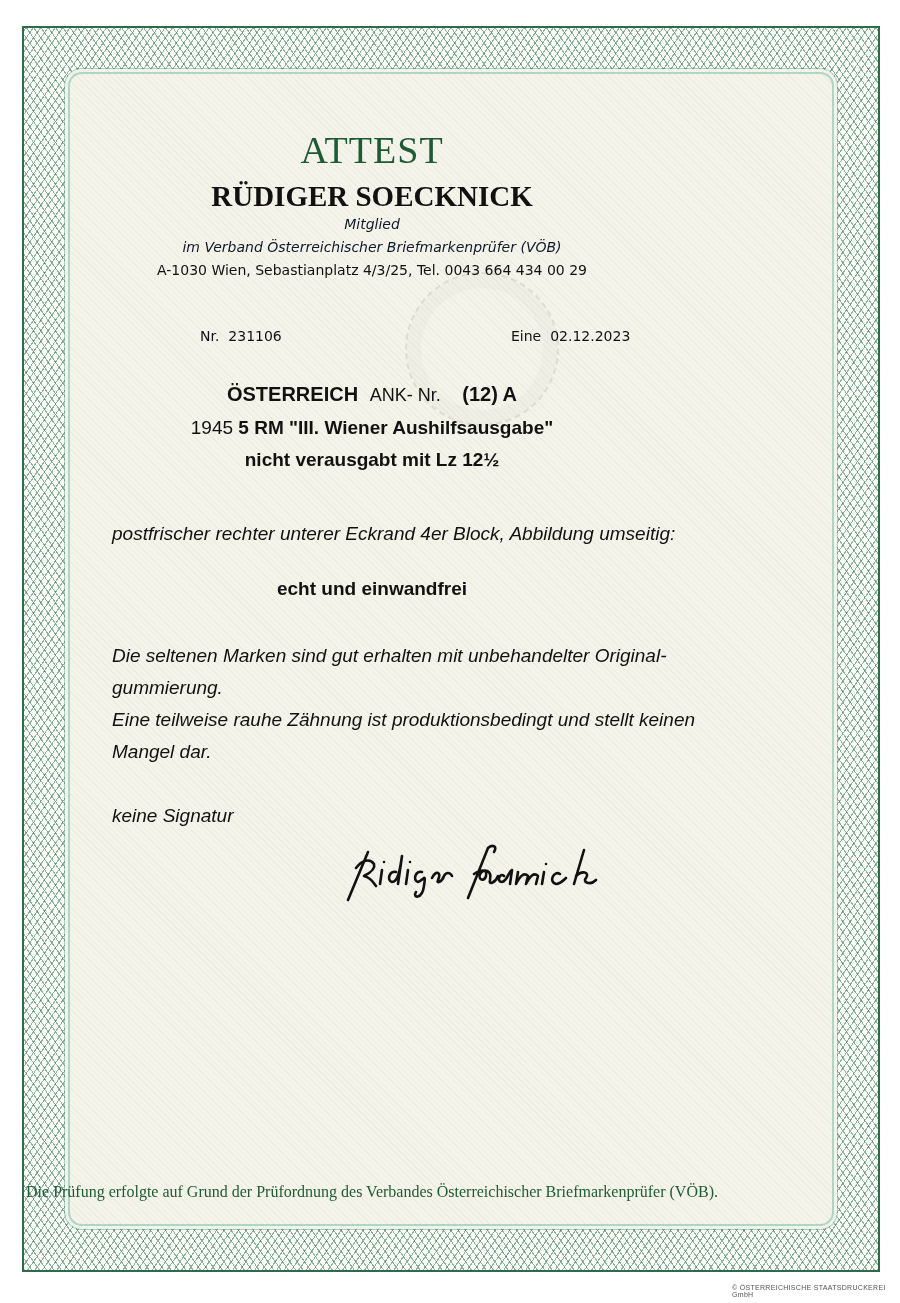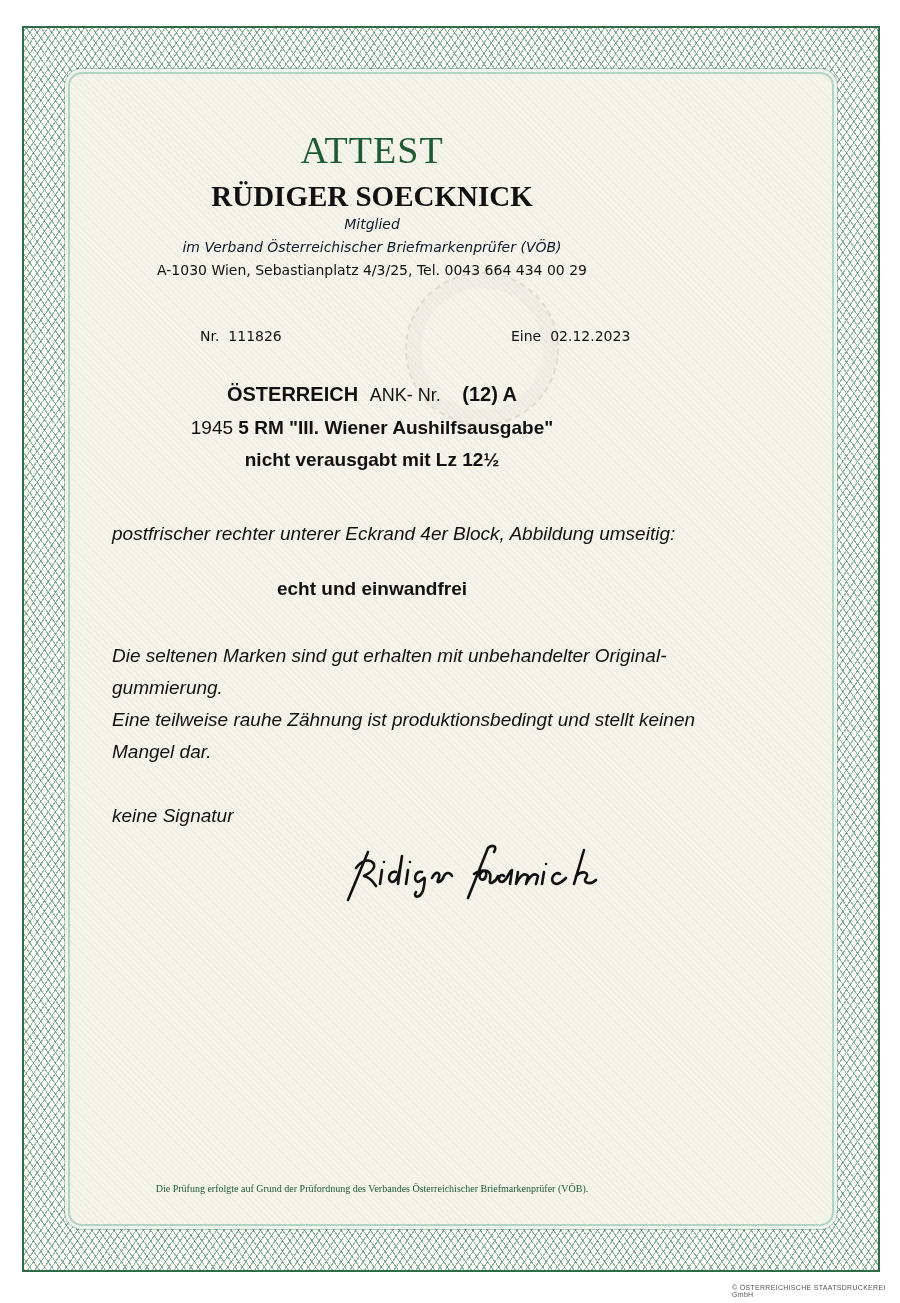--- a/index.html
+++ b/index.html
@@ -61,21 +61,21 @@
   .perf-line { top:449px; font-size:19px; font-weight:bold; color:#111; }
   .body-text {
     position:absolute; left:112px; font-size:19px; color:#111; line-height:32px;font-style:italic;
   }
   .desc { top:518px; }
   .verdict { top:578px; font-size:19px; font-weight:bold; color:#111; }
   .para { top:640px; width:680px; }
   .nosig { top:800px; }
   .signature { position:absolute; left:338px; top:840px; width:270px; height:70px; }
   .footer {
-    top:1183px; font-family:"Liberation Serif", serif; font-size:10px; color:#1e5a34;
+    top:1183px; font-family:"Liberation Serif", serif; font-size:16px; color:#1e5a34;
   }
   .imprint {
     position:absolute; left:732px; top:1284px; font-size:7px; color:#555;
     letter-spacing:0.3px;
   }
 </style>
 </head>
 <body>
 
 <div class="frame">
@@ -86,21 +86,21 @@
 <div class="seal"></div>
 
 <div class="center title">ATTEST</div>
 <div class="center name">RÜDIGER SOECKNICK</div>
 <div class="center member">Mitglied</div>
 <div class="center assoc">im Verband Österreichischer Briefmarkenprüfer (VÖB)</div>
 <div class="center addr">A-1030 Wien, Sebastianplatz 4/3/25, Tel. 0043 664 434 00 29</div>
 
 <div class="nr">
   <span>Nr.</span>&nbsp;
-  <span>111826</span>
+  <span>231106</span>
 </div>
 <div class="datum">
   <span>Eine</span>&nbsp;
   <span>02.12.2023</span>
 </div>
 
 <div class="center country-line">
   <b>ÖSTERREICH</b>
   <span class="ank">ANK- Nr.</span>
   <b>(12) A</b>

